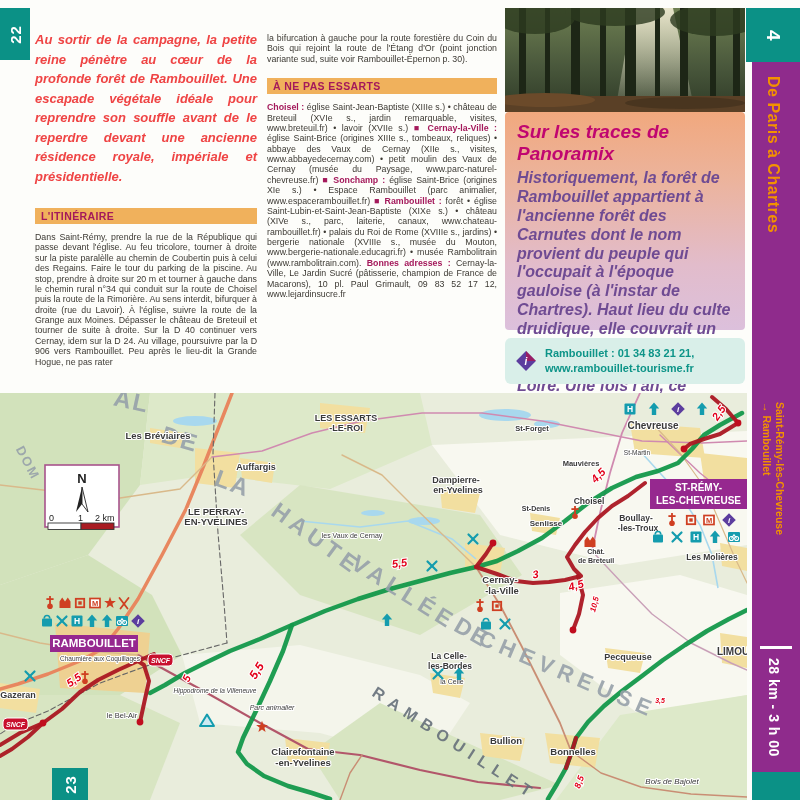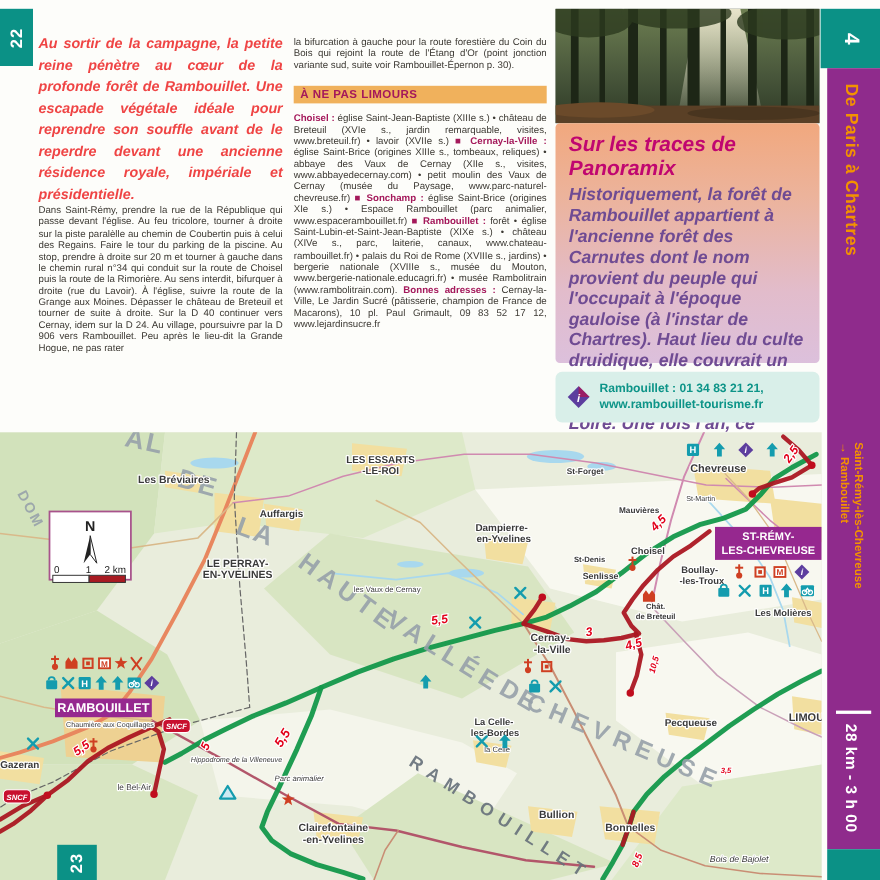--- a/index.html
+++ b/index.html
@@ -38,26 +38,27 @@
 </style>
 </head>
 <body>
 
 <div class="abs tab" style="left:0;top:8px;width:30px;height:52px;">
   <span class="tabnum">22</span>
 </div>
 
 <div class="col" style="left:35px;top:30px;width:222px;">
   <p class="intro">Au sortir de la campagne, la petite reine pénètre au cœur de la profonde forêt de Rambouillet. Une escapade végétale idéale pour reprendre son souffle avant de le reperdre devant une ancienne résidence royale, impériale et présidentielle.</p>
+  <div class="secbar" style="margin-top:22px;">L'ITINÉRAIRE</div>
   <p class="body">Dans Saint-Rémy, prendre la rue de la République qui passe devant l'église. Au feu tricolore, tourner à droite sur la piste paralèlle au chemin de Coubertin puis à celui des Regains. Faire le tour du parking de la piscine. Au stop, prendre à droite sur 20 m et tourner à gauche dans le chemin rural n°34 qui conduit sur la route de Choisel puis la route de la Rimorière. Au sens interdit, bifurquer à droite (rue du Lavoir). À l'église, suivre la route de la Grange aux Moines. Dépasser le château de Breteuil et tourner de suite à droite. Sur la D 40 continuer vers Cernay, idem sur la D 24. Au village, poursuivre par la D 906 vers Rambouillet. Peu après le lieu-dit la Grande Hogue, ne pas rater</p>
 </div>
 
 <div class="col" style="left:267px;top:33px;width:230px;">
   <p class="body">la bifurcation à gauche pour la route forestière du Coin du Bois qui rejoint la route de l'Étang d'Or (point jonction variante sud, suite voir Rambouillet-Épernon p. 30).</p>
-  <div class="secbar" style="margin-top:14px;">À NE PAS LIMOURS</div>
+  <div class="secbar" style="margin-top:14px;">À NE PAS ESSARTS</div>
   <p class="body"><span class="lead">Choisel : </span><span>église Saint-Jean-Baptiste (XIIIe s.) • château de Breteuil (XVIe s., jardin remarquable, visites, www.breteuil.fr) • lavoir (XVIIe s.) </span><span class="sep">■ </span><span class="lead">Cernay-la-Ville : </span><span>église Saint-Brice (origines XIIIe s., tombeaux, reliques) • abbaye des Vaux de Cernay (XIIe s., visites, www.abbayedecernay.com) • petit moulin des Vaux de Cernay (musée du Paysage, www.parc-naturel-chevreuse.fr) </span><span class="sep">■ </span><span class="lead">Sonchamp : </span><span>église Saint-Brice (origines XIe s.) • Espace Rambouillet (parc animalier, www.espacerambouillet.fr) </span><span class="sep">■ </span><span class="lead">Rambouillet : </span><span>forêt • église Saint-Lubin-et-Saint-Jean-Baptiste (XIXe s.) • château (XIVe s., parc, laiterie, canaux, www.chateau-rambouillet.fr) • palais du Roi de Rome (XVIIIe s., jardins) • bergerie nationale (XVIIIe s., musée du Mouton, www.bergerie-nationale.educagri.fr) • musée Rambolitrain (www.rambolitrain.com). </span><span class="lead">Bonnes adresses : </span><span>Cernay-la-Ville, Le Jardin Sucré (pâtisserie, champion de France de Macarons), 10 pl. Paul Grimault, 09 83 52 17 12, www.lejardinsucre.fr </span></p>
 </div>
 
 <div class="abs photo" style="left:505px;top:8px;width:240px;height:104px;">
   <svg width="240" height="104" viewBox="0 0 240 104">
     <defs>
       <linearGradient id="sky" x1="0" y1="0" x2="0" y2="1">
         <stop offset="0" stop-color="#6e7f52"></stop>
           <stop offset="0.6" stop-color="#47553a"></stop>
           <stop offset="1" stop-color="#2e3a26"></stop>

